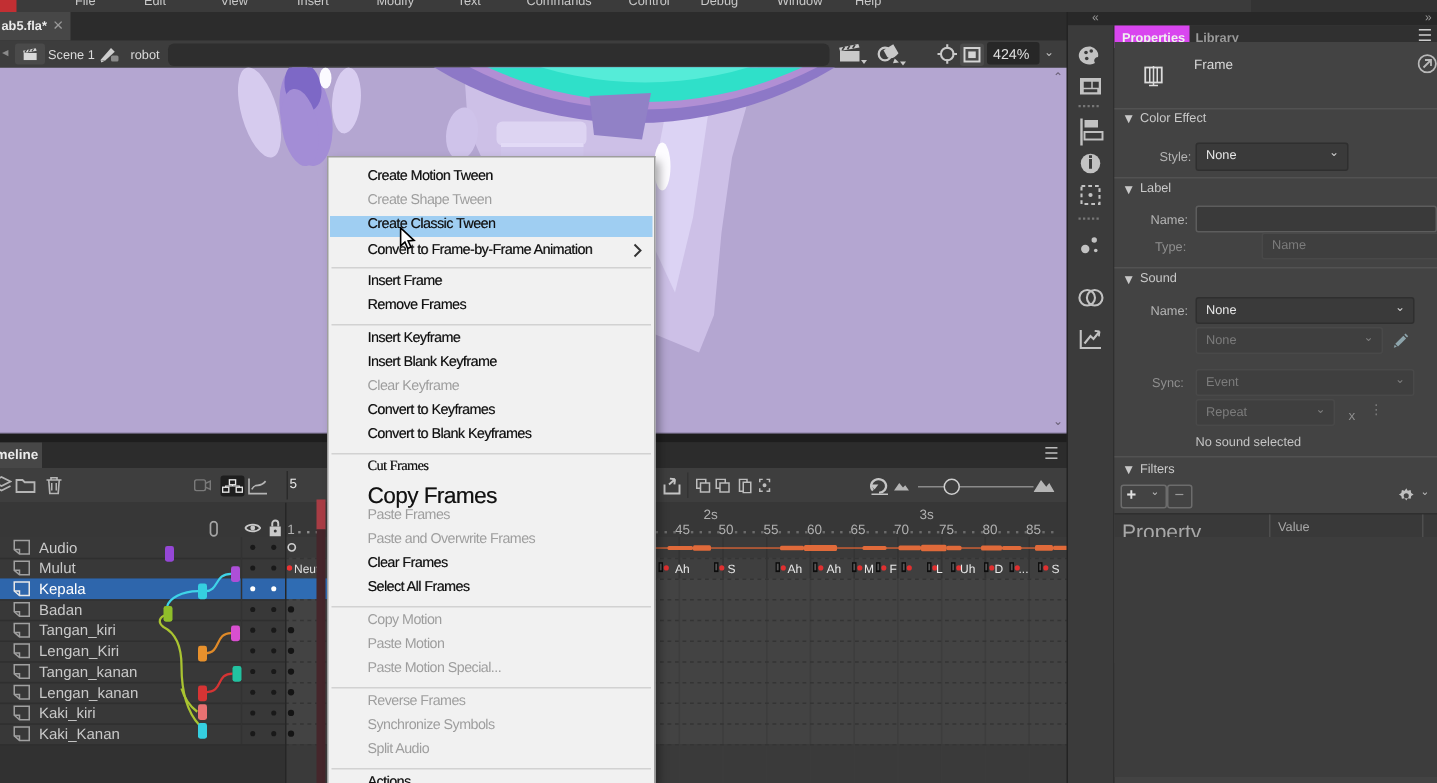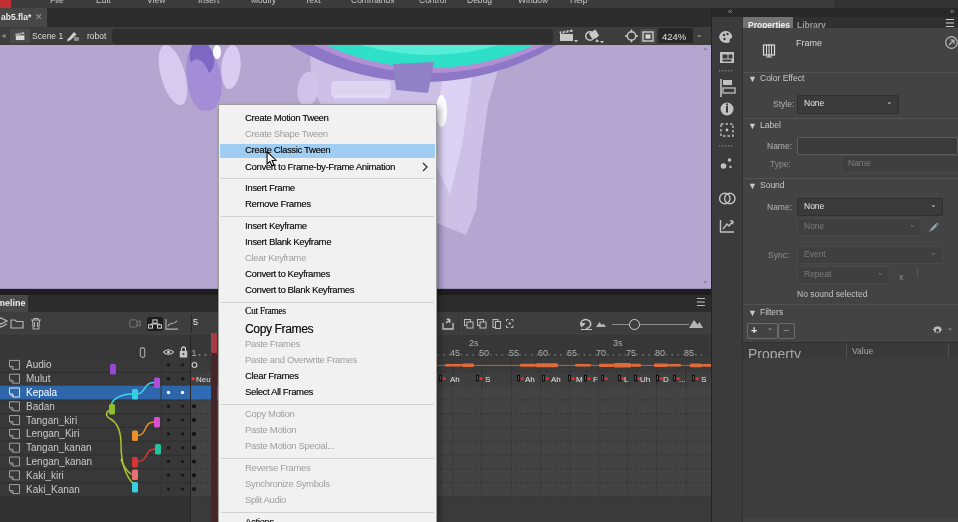--- a/index.html
+++ b/index.html
@@ -550,21 +550,21 @@
         </g>
 
       <path d="M2.5 194 V206 H16" stroke-width="1.4"></path>
       <path d="M5 203 L9 198 L11 200 L15 195" stroke-width="1.4"></path>
       <path d="M15 195 l-3.2 -.4 M15 195 l-.4 3.2" stroke-width="1.2"></path>
     </g>
   </svg>
 </div>
 
 <div class="abs" style="left:743px;top:17px;width:215px;height:15px;background:#303030;">
-  <div class="abs" style="left:0px;top:0;width:50px;height:15px;background:#737373;">
+  <div class="abs" style="left:0px;top:0;width:50px;height:15px;background:#d946ef;">
     <div class="txt" style="left:5px;top:3px;font-size:8.5px;color:#f0f0f0;font-weight:bold;">Properties</div>
   </div>
   <div class="txt" style="left:54px;top:3px;font-size:8.5px;color:#9a9a9a;font-weight:bold;">Library</div>
   <div class="txt" style="left:202px;top:0px;font-size:11px;color:#ccc;">☰</div>
 </div>
 
 <div class="abs" style="left:743px;top:28px;width:215px;height:414px;background:#434343;font-family:Liberation Sans, sans-serif;">
 
   <svg class="abs" style="left:17px;top:16px;" width="18" height="15" viewBox="0 0 18 15">
     <g stroke="#dcdcdc" fill="none" stroke-width="1.2">
@@ -669,21 +669,21 @@
 <div class="txt" style="left:26px;top:77.0px;font-size:9.5px;letter-spacing:-0.35px;color:#111;text-shadow:0.25px 0 0 rgba(17,17,17,0.55);">Insert Frame</div>
 <div class="txt" style="left:26px;top:93.0px;font-size:9.5px;letter-spacing:-0.35px;color:#111;text-shadow:0.25px 0 0 rgba(17,17,17,0.55);">Remove Frames</div>
 <div class="abs" style="left:2px;top:110.5px;width:213px;height:1px;background:#d2d2d2;"></div>
 <div class="txt" style="left:26px;top:114.5px;font-size:9.5px;letter-spacing:-0.35px;color:#111;text-shadow:0.25px 0 0 rgba(17,17,17,0.55);">Insert Keyframe</div>
 <div class="txt" style="left:26px;top:130.5px;font-size:9.5px;letter-spacing:-0.35px;color:#111;text-shadow:0.25px 0 0 rgba(17,17,17,0.55);">Insert Blank Keyframe</div>
 <div class="txt" style="left:26px;top:147.0px;font-size:9.5px;letter-spacing:-0.35px;color:#9e9e9e;">Clear Keyframe</div>
 <div class="txt" style="left:26px;top:163.0px;font-size:9.5px;letter-spacing:-0.35px;color:#111;text-shadow:0.25px 0 0 rgba(17,17,17,0.55);">Convert to Keyframes</div>
 <div class="txt" style="left:26px;top:179.0px;font-size:9.5px;letter-spacing:-0.35px;color:#111;text-shadow:0.25px 0 0 rgba(17,17,17,0.55);">Convert to Blank Keyframes</div>
 <div class="abs" style="left:2px;top:196.5px;width:213px;height:1px;background:#d2d2d2;"></div>
 <div class="txt" style="left:26px;top:200.5px;font-size:9.5px;letter-spacing:-0.35px;color:#111;text-shadow:0.25px 0 0 rgba(17,17,17,0.55);font-family:Liberation Serif, serif;">Cut Frames</div>
-<div class="txt" style="left:26px;top:217.0px;font-size:12px;letter-spacing:-0.35px;color:#111;text-shadow:0.25px 0 0 rgba(17,17,17,0.55);">Copy Frames</div>
+<div class="txt" style="left:26px;top:217.0px;font-size:15px;letter-spacing:-0.35px;color:#111;text-shadow:0.25px 0 0 rgba(17,17,17,0.55);">Copy Frames</div>
 <div class="txt" style="left:26px;top:233.0px;font-size:9.5px;letter-spacing:-0.35px;color:#9e9e9e;">Paste Frames</div>
 <div class="txt" style="left:26px;top:249.0px;font-size:9.5px;letter-spacing:-0.35px;color:#9e9e9e;">Paste and Overwrite Frames</div>
 <div class="txt" style="left:26px;top:265.0px;font-size:9.5px;letter-spacing:-0.35px;color:#111;text-shadow:0.25px 0 0 rgba(17,17,17,0.55);">Clear Frames</div>
 <div class="txt" style="left:26px;top:281.0px;font-size:9.5px;letter-spacing:-0.35px;color:#111;text-shadow:0.25px 0 0 rgba(17,17,17,0.55);">Select All Frames</div>
 <div class="abs" style="left:2px;top:298.5px;width:213px;height:1px;background:#d2d2d2;"></div>
 <div class="txt" style="left:26px;top:302.5px;font-size:9.5px;letter-spacing:-0.35px;color:#9e9e9e;">Copy Motion</div>
 <div class="txt" style="left:26px;top:319.0px;font-size:9.5px;letter-spacing:-0.35px;color:#9e9e9e;">Paste Motion</div>
 <div class="txt" style="left:26px;top:335.0px;font-size:9.5px;letter-spacing:-0.35px;color:#9e9e9e;">Paste Motion Special...</div>
 <div class="abs" style="left:2px;top:352.5px;width:213px;height:1px;background:#d2d2d2;"></div>
 <div class="txt" style="left:26px;top:356.5px;font-size:9.5px;letter-spacing:-0.35px;color:#9e9e9e;">Reverse Frames</div>

